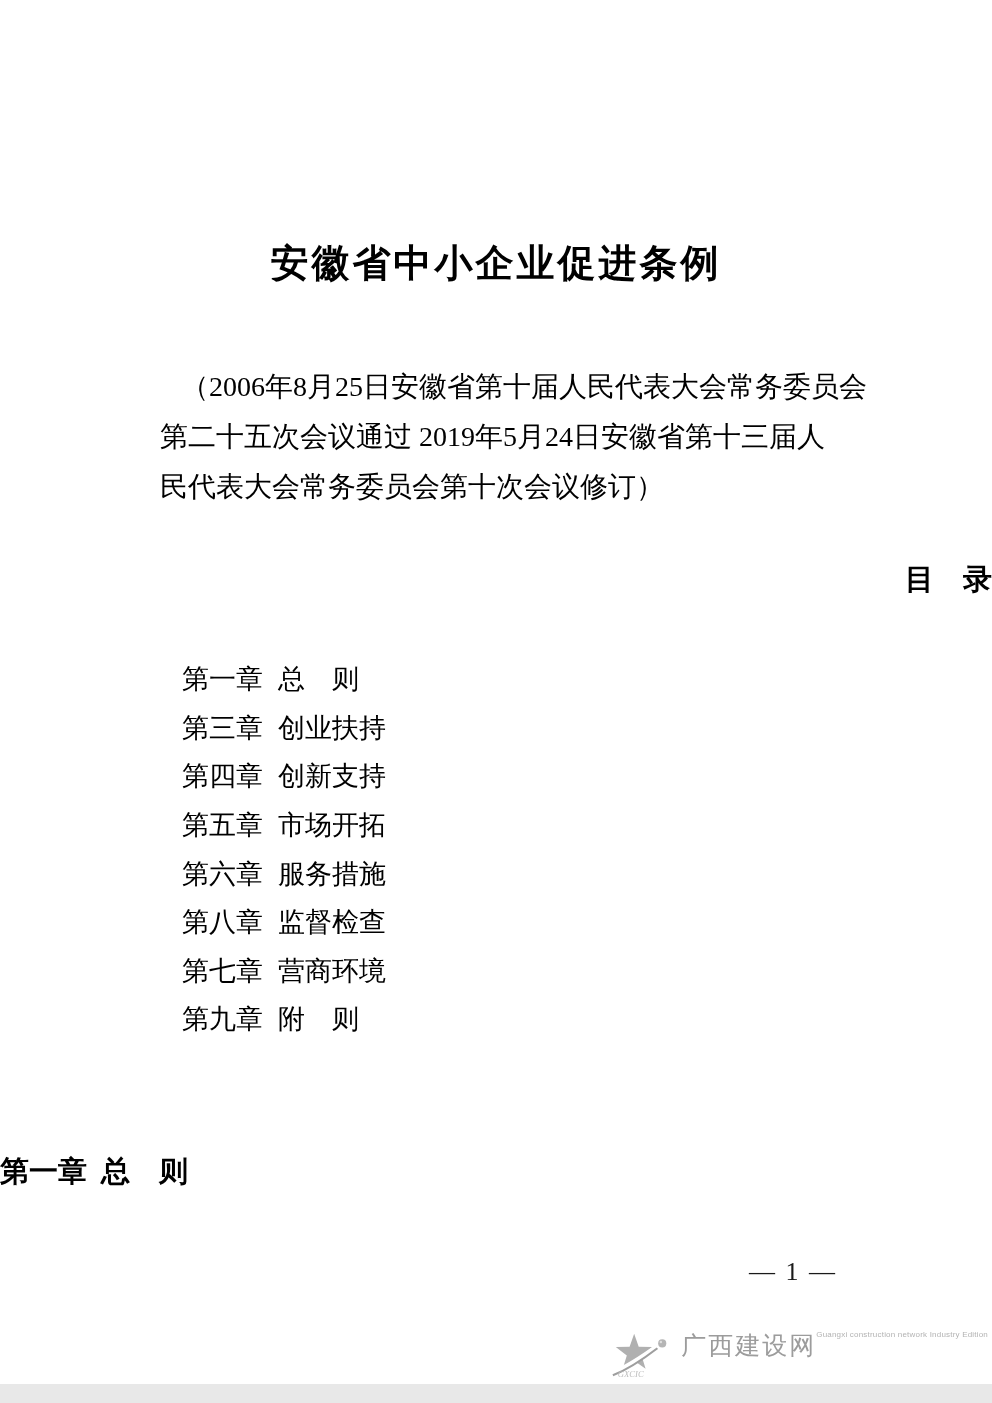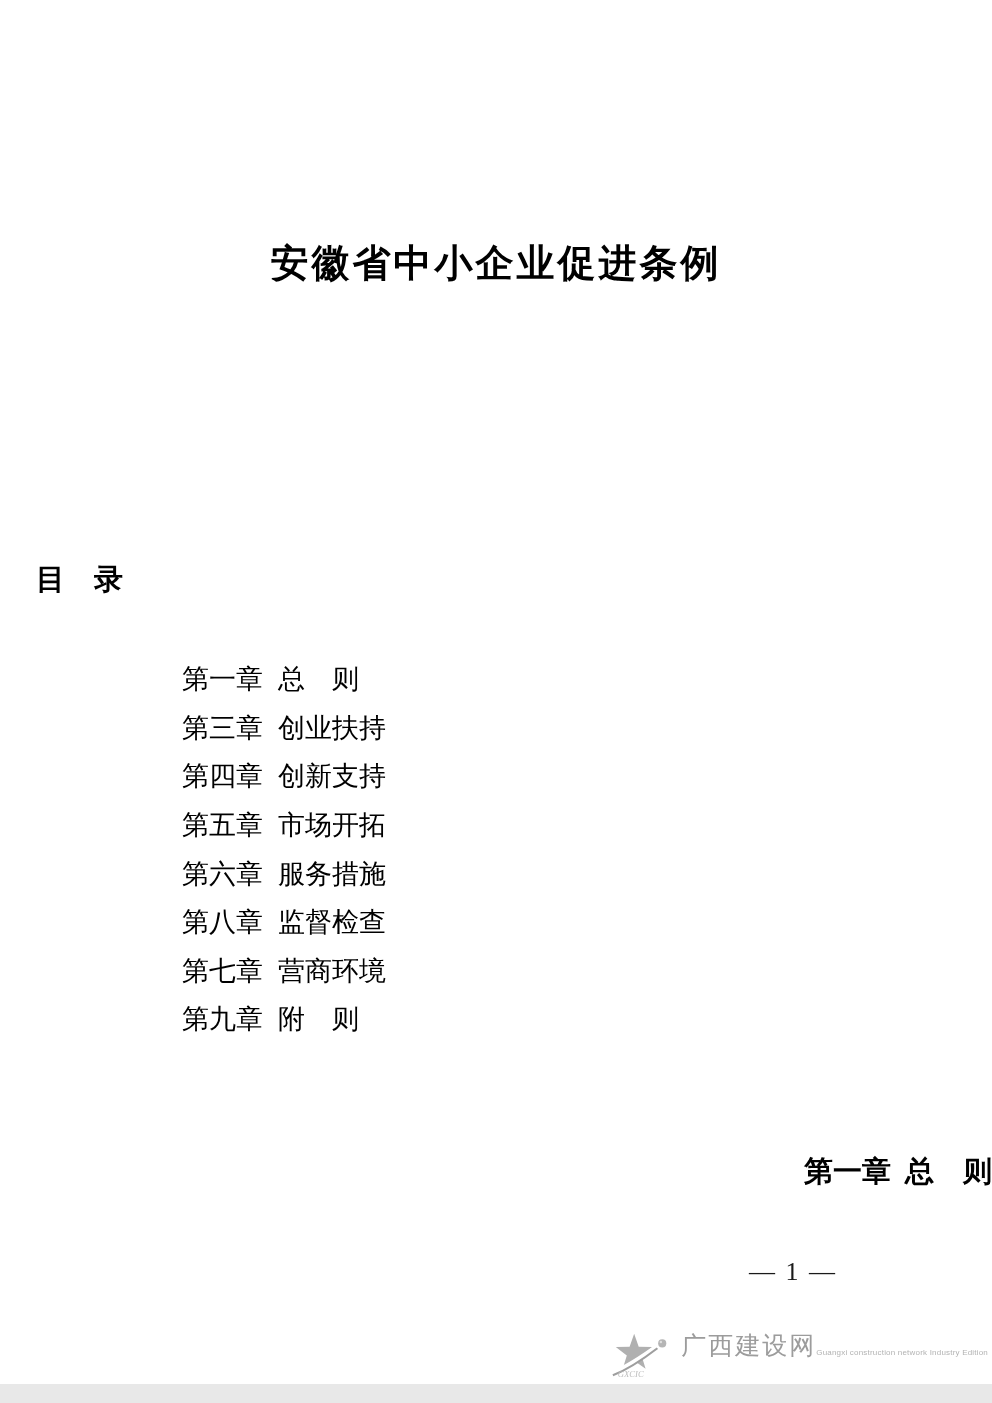--- a/index.html
+++ b/index.html
@@ -39,21 +39,21 @@
     white-space: nowrap;
     color: #000000;
   }
   .preamble .line-first { text-indent: 21px; }
 
   .toc-heading {
     position: absolute;
     top: 560px;
     left: 0;
     width: 100%;
-    text-align: left;
+    text-align: right;
     font-size: 29px;
     font-weight: 700;
     padding-left: 36px;
   }
 
   .toc-list {
     position: absolute;
     top: 655px;
     left: 182px;
     font-size: 27px;
@@ -65,25 +65,24 @@
     align-items: center;
     white-space: nowrap;
   }
   .toc-row .toc-title { margin-left: 15px; }
 
   .section-heading {
     position: absolute;
     top: 1152px;
     left: 0;
     width: 100%;
-    text-align: right;
+    text-align: left;
     font-size: 29px;
     font-weight: 700;
     white-space: nowrap;
-    padding-left: 8px;
   }
   .section-heading .sec-title { margin-left: 14px; }
 
   .page-number {
     position: absolute;
     top: 1257px;
     right: 155px;
     font-size: 26px;
     letter-spacing: 2px;
     font-family: "Liberation Serif", "Liberation Sans", sans-serif;
@@ -111,31 +110,36 @@
     font-size: 25px;
     font-weight: 500;
     letter-spacing: 2px;
     color: #9c9c9c;
     line-height: 30px;
   }
   .wm-en {
     font-size: 8px;
     color: #b3b3b3;
     letter-spacing: 0.2px;
-    margin-top: 18px;
+    margin-top: 0;
     white-space: nowrap;
   }
 </style>
 </head>
 <body>
 
 <div class="page">
 
   <div class="doc-title">安徽省中小企业促进条例</div>
 
+  <div class="preamble">
+    <div class="line-first">（2006年8月25日安徽省第十届人民代表大会常务委员会</div>
+    <div>第二十五次会议通过 2019年5月24日安徽省第十三届人</div>
+    <div>民代表大会常务委员会第十次会议修订）</div>
+  </div>
 
   <div class="toc-heading">目　录</div>
 
   <div class="toc-list">
     <div class="toc-row">
       <span>第一章</span>
       <span class="toc-title">总　则</span>
     </div>
     <div class="toc-row">
       <span>第三章</span>

